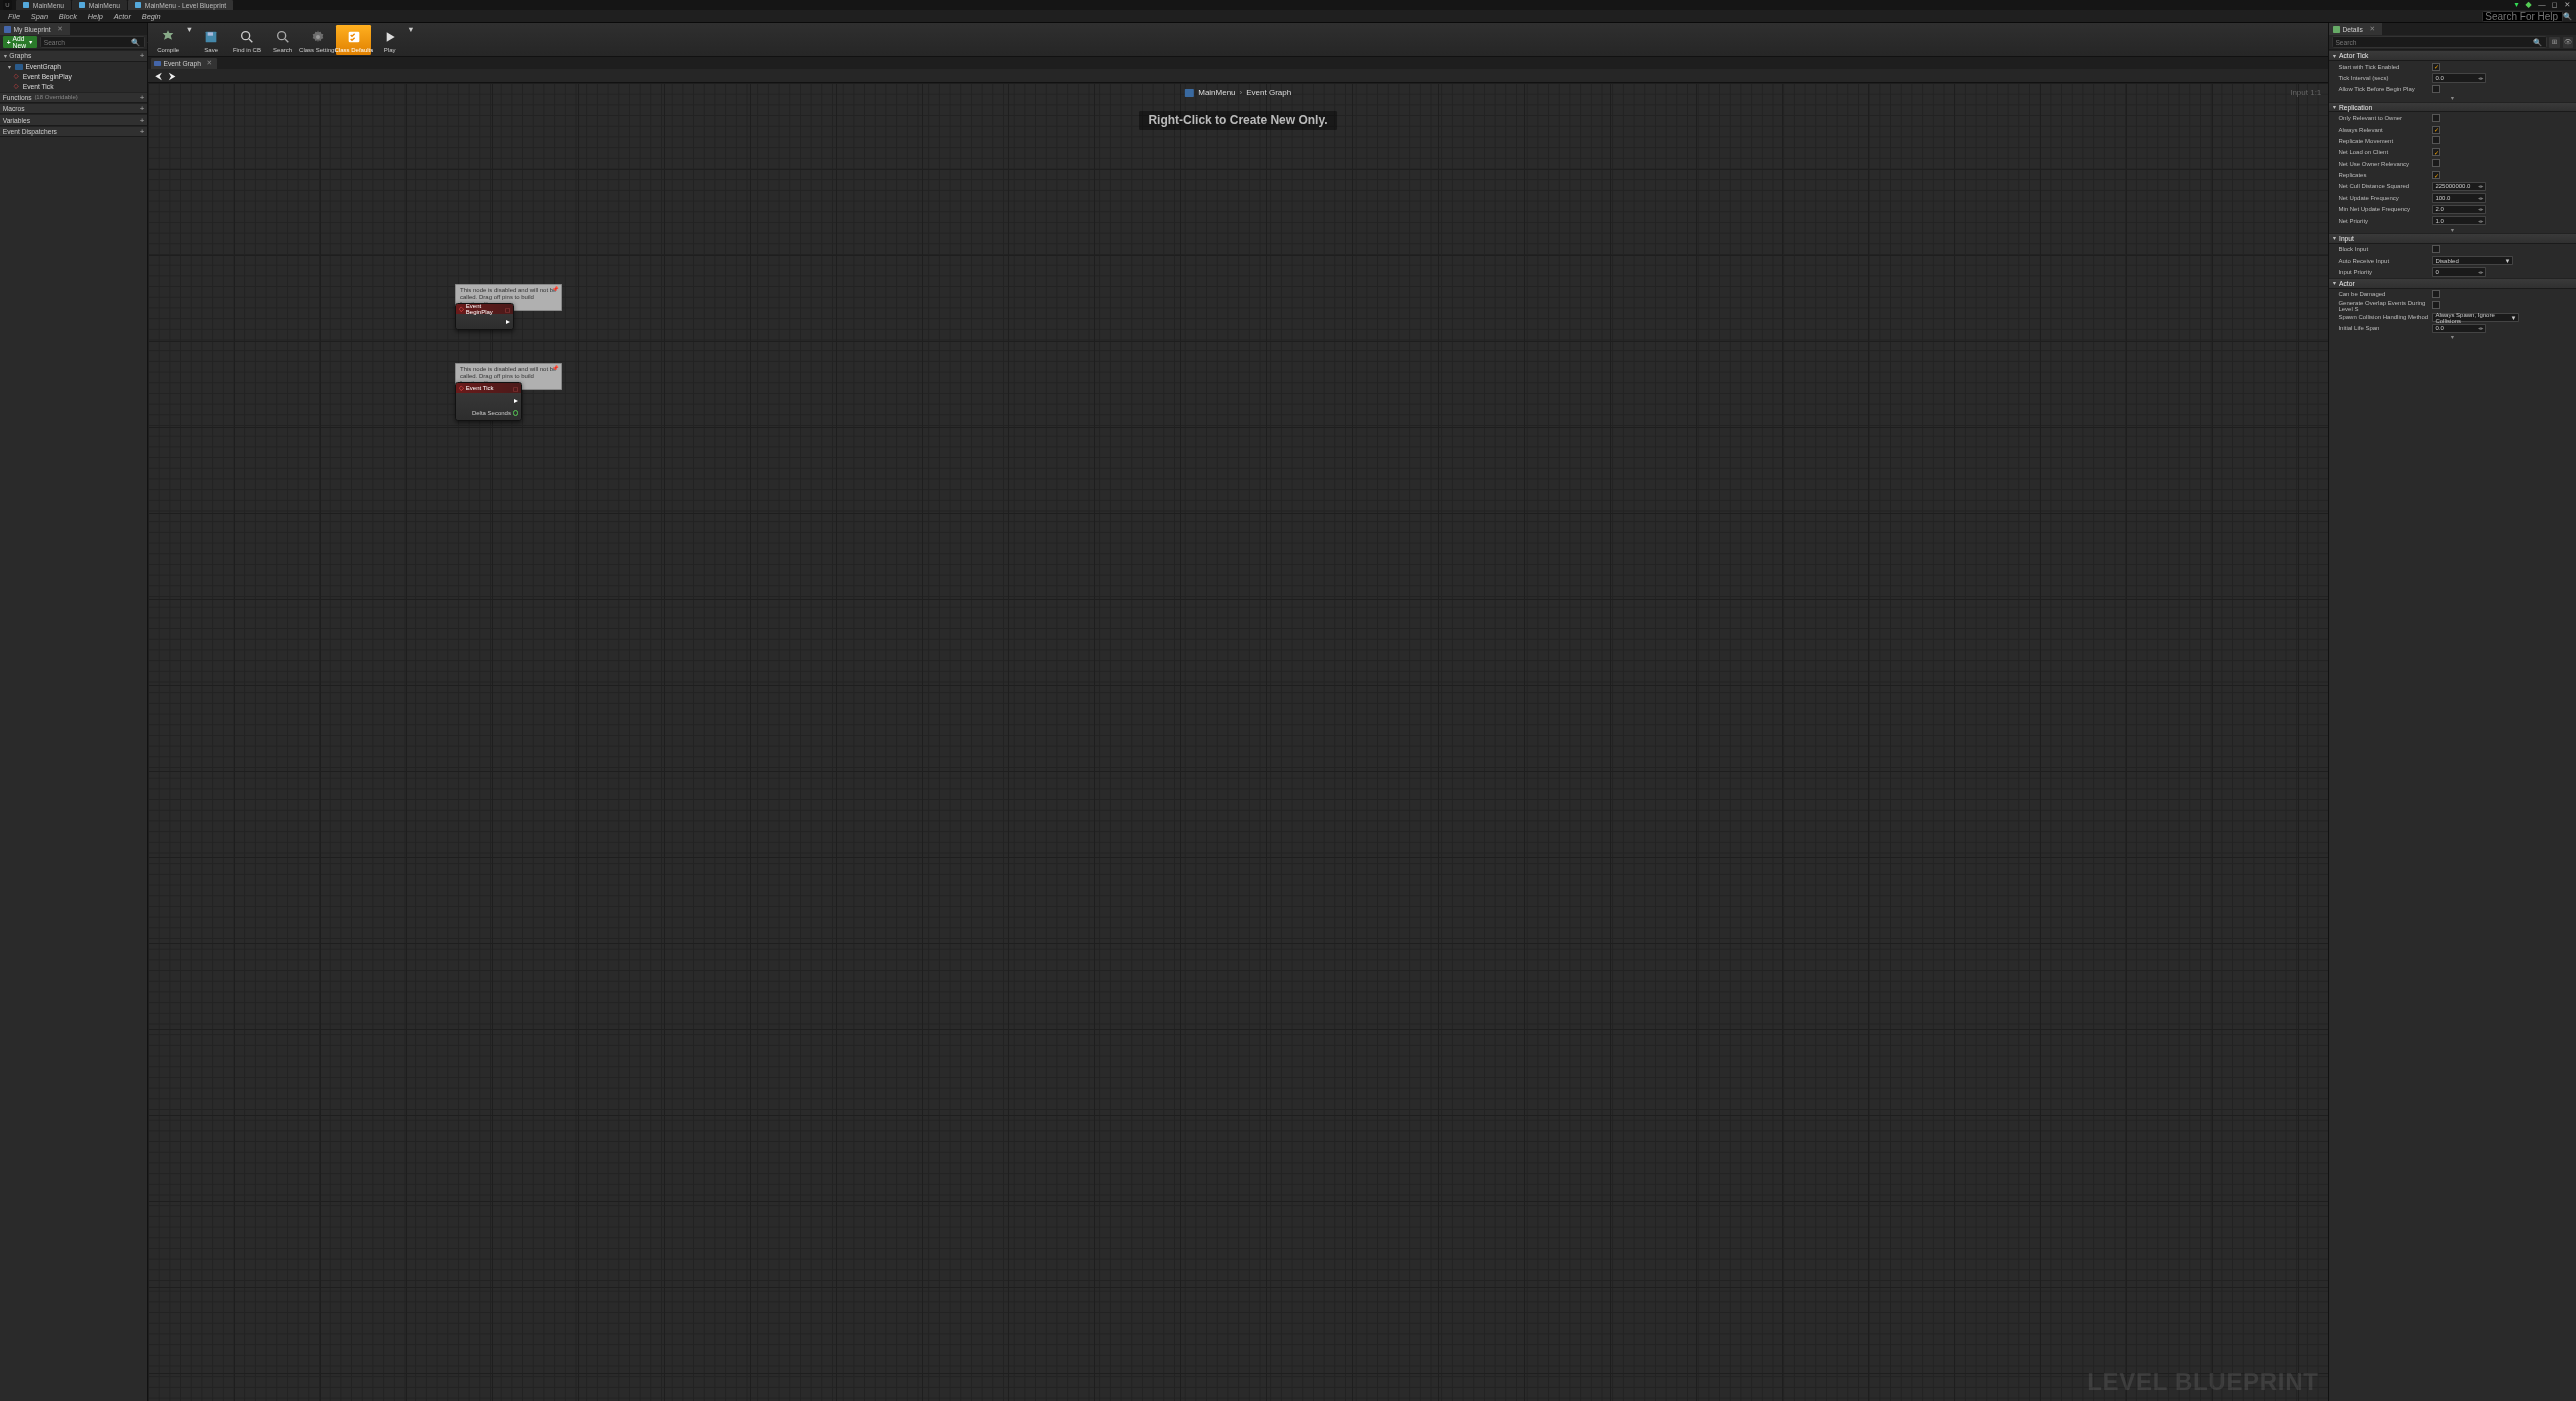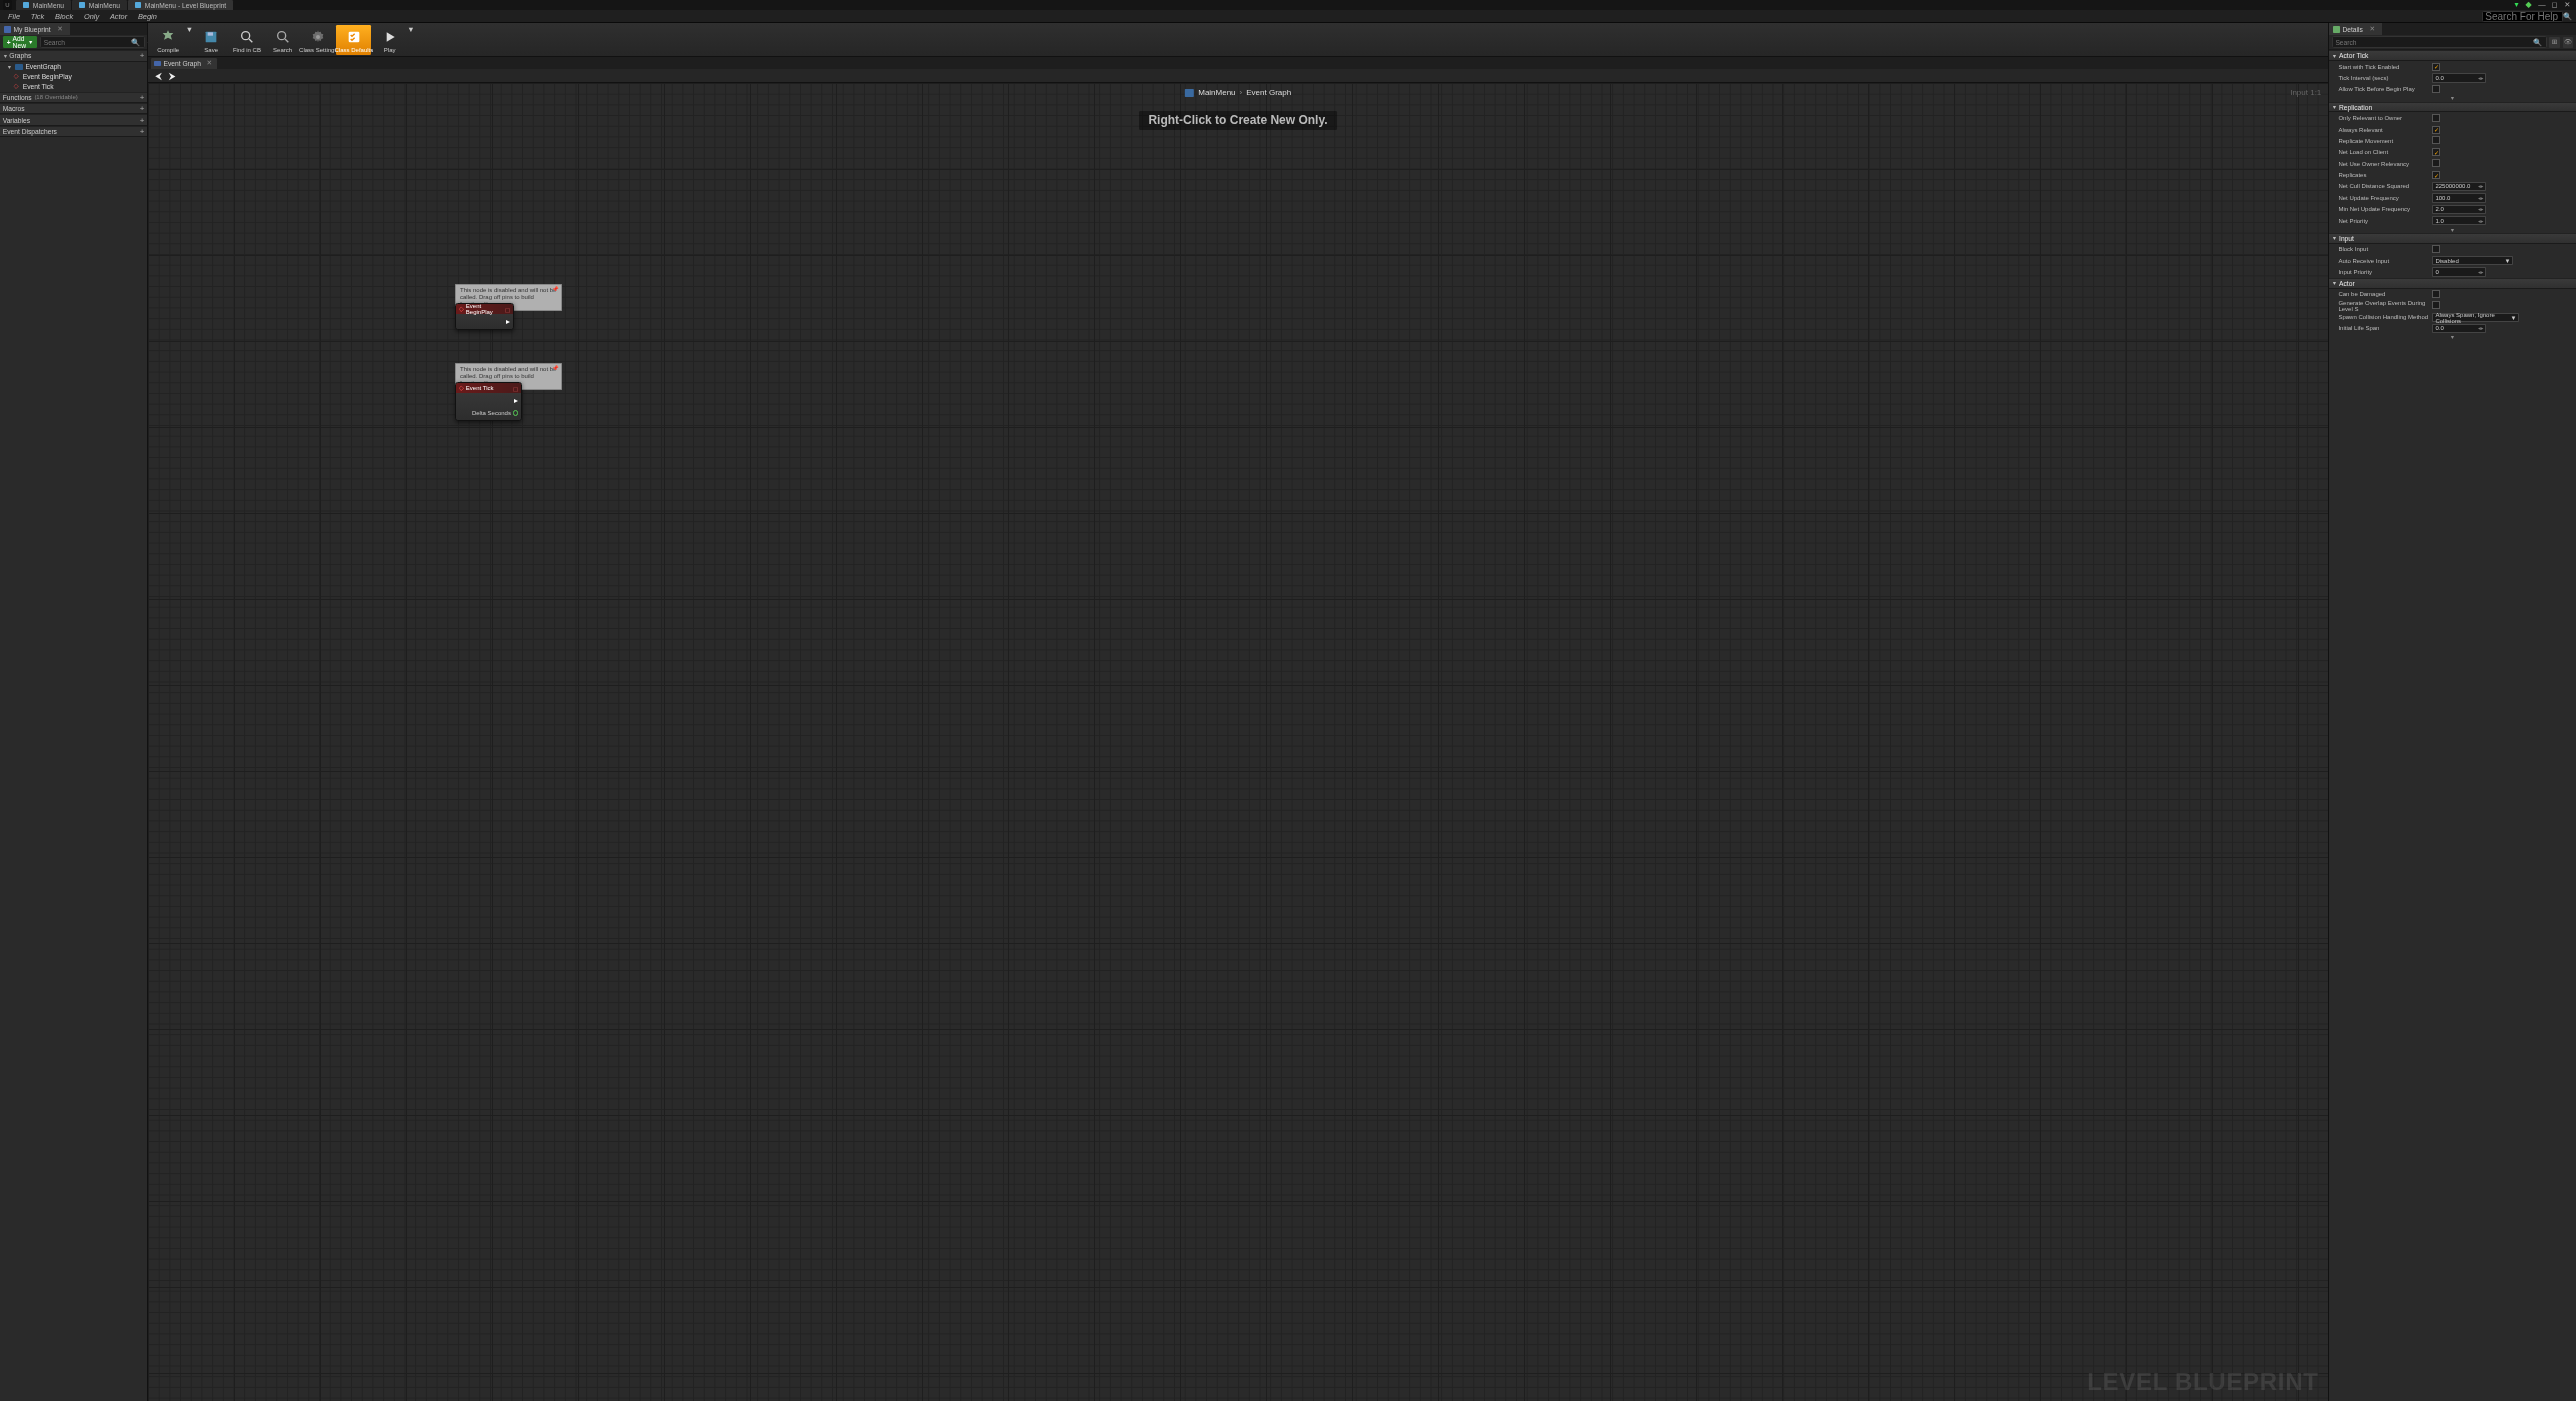--- a/index.html
+++ b/index.html
@@ -125,23 +125,23 @@
   <div class="spacer"></div>
   <div class="vcicon">▾</div>
   <div class="vcicon" style="color:#5c5;">◆</div>
   <div class="winbtn">—</div>
   <div class="winbtn">◻</div>
   <div class="winbtn">✕</div>
 </div>
 
 <div class="menubar">
   <div class="item">File</div>
-  <div class="item">Tick</div>
+  <div class="item">Span</div>
   <div class="item">Block</div>
-  <div class="item">Only</div>
+  <div class="item">Help</div>
   <div class="item">Actor</div>
   <div class="item">Begin</div>
   <input class="rsearch" placeholder="Search For Help" style="">
   <div style="width:10.7px; text-align:center; color:#888;">🔍</div>
 </div>
 
 <div class="main">
 
   <div class="leftpane">
     <div class="panel-tabbar">

